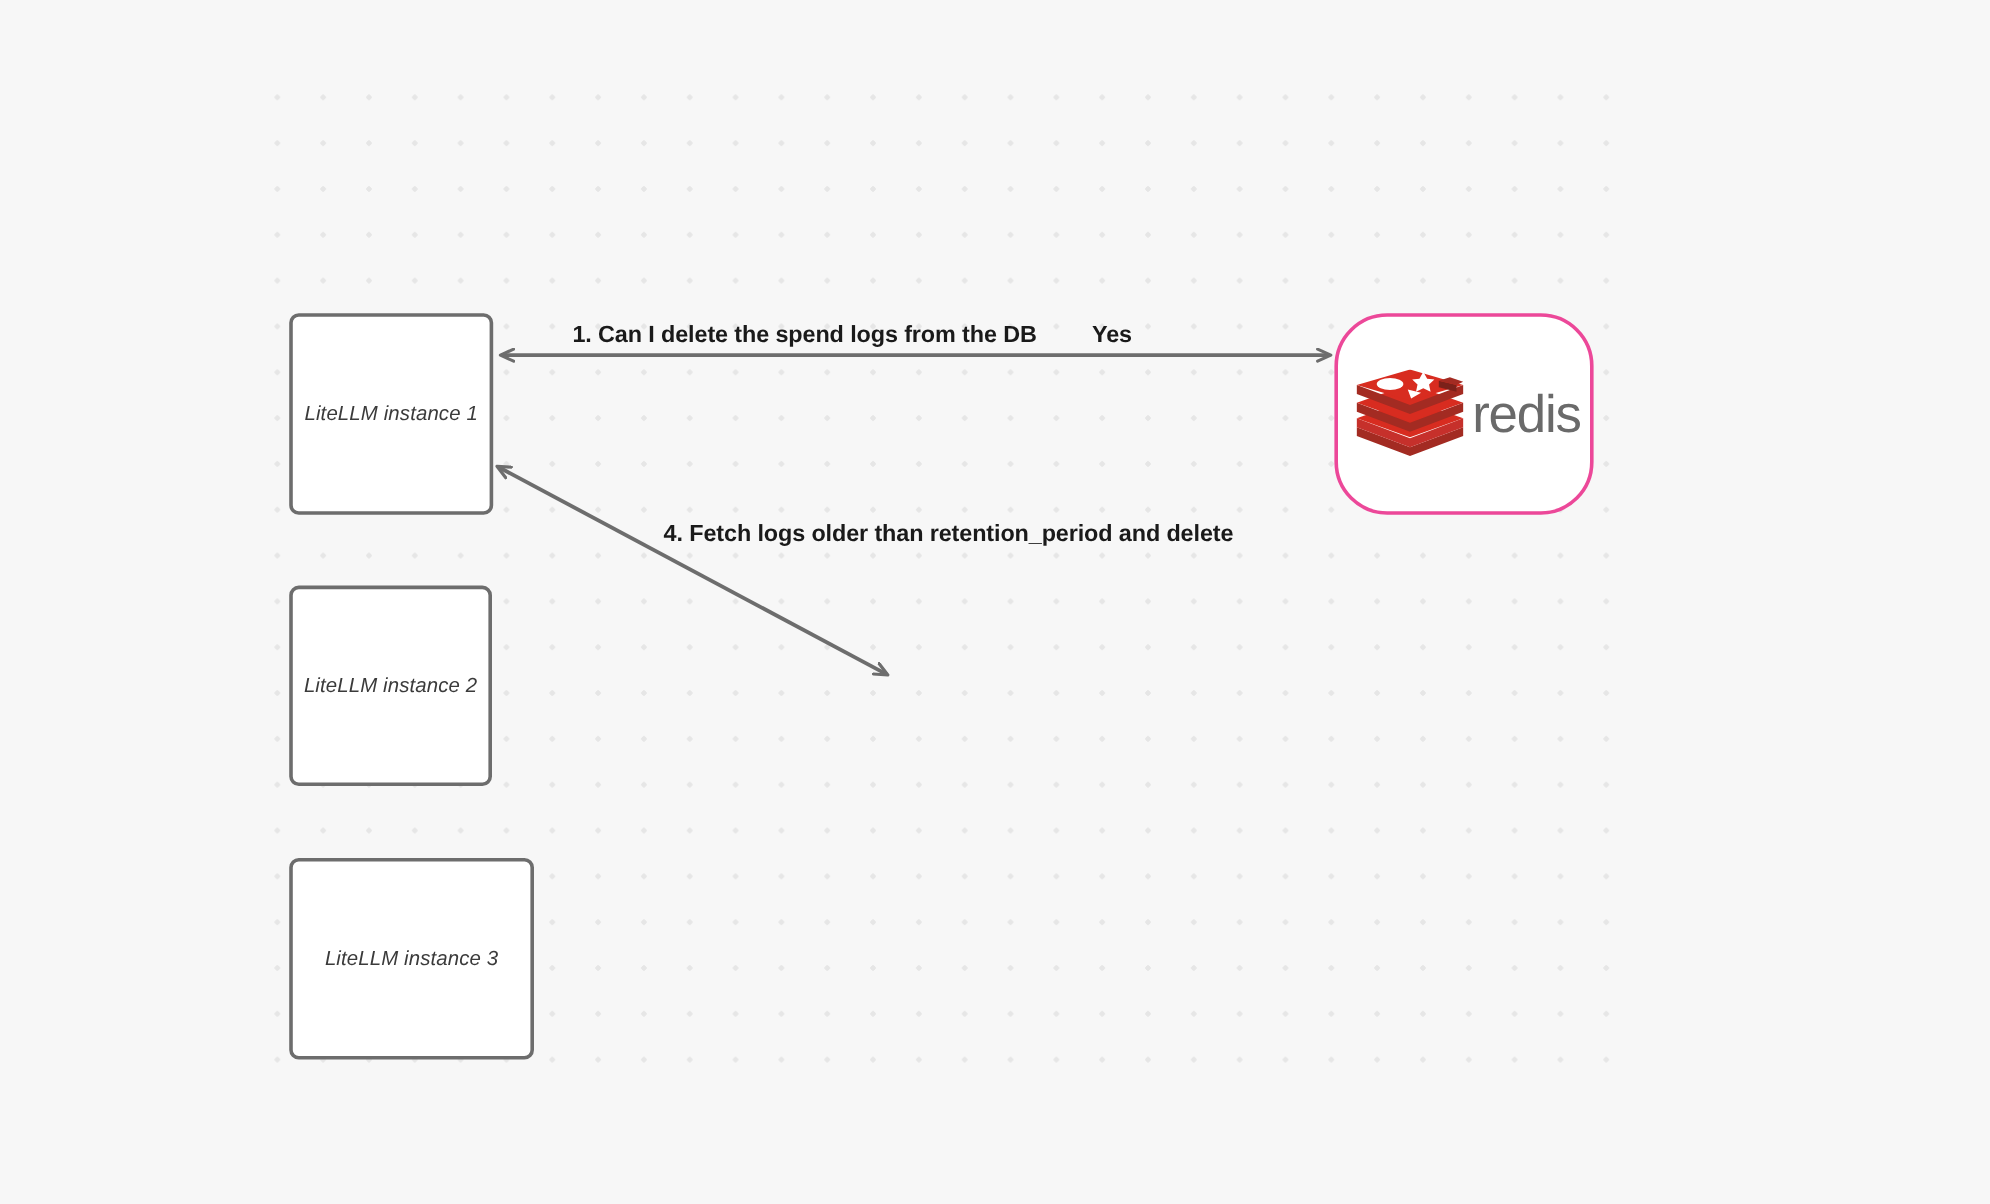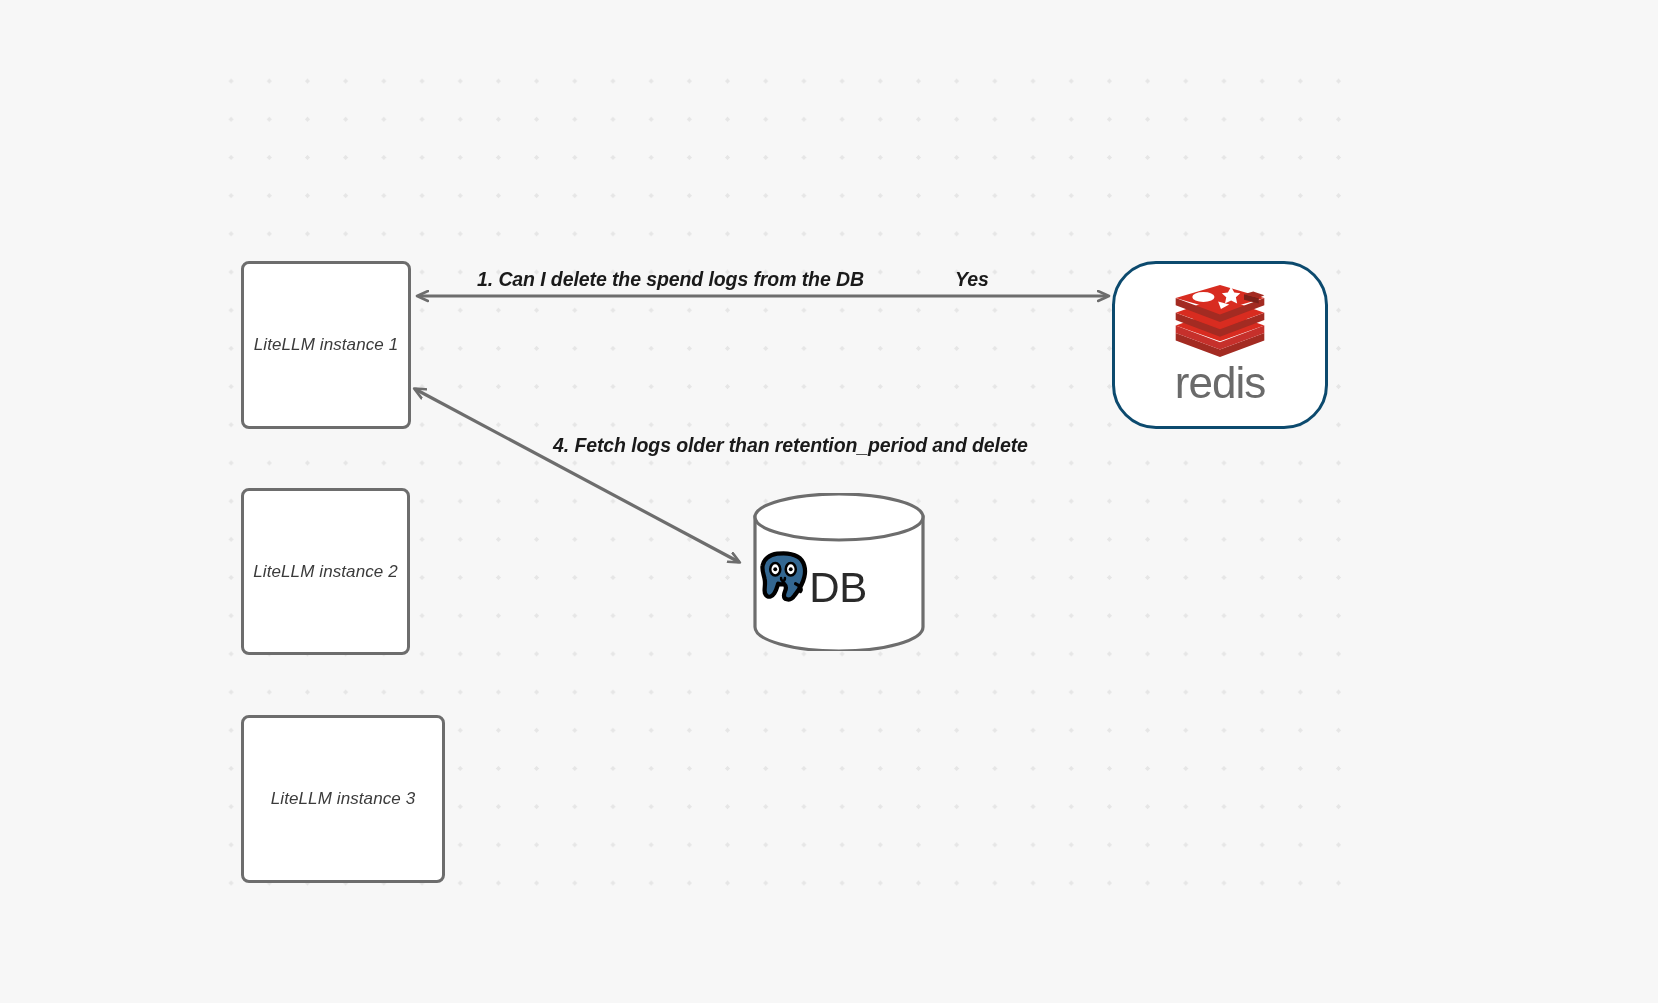--- a/index.html
+++ b/index.html
@@ -48,25 +48,25 @@
   }
 
   
   #redis-node {
     position: absolute;
     left: 1112px;
     top: 261px;
     width: 216px;
     height: 168px;
     background: #ffffff;
-    border: 3px solid #0c4a6e;
+    border: 3px solid #ec4899;
     border-radius: 44px;
     box-sizing: border-box;
     display: flex;
-    flex-direction: column;
+    flex-direction: row;
     align-items: center;
     justify-content: center;
   }
   #redis-logo-mark { width: 104px; height: 72px; display:block; margin-bottom: 2px;}
   #redis-wordmark {
     font-family: "Liberation Sans", sans-serif;
     font-size: 44px;
     font-weight: 400;
     color: #6a6a6a;
     letter-spacing: -1px;
@@ -105,24 +105,23 @@
 
   
   .edge-label {
     position: absolute;
     font-family: "Liberation Sans", sans-serif;
     font-weight: bold;
     font-size: 19.5px;
     color: #1a1a1a;
     white-space: nowrap;
     letter-spacing: -0.1px;
-    font-style: italic;
   }
   #label-1 { left: 477px; top: 268px; }
-  #label-1-answer { left: 955px; top: 268px; }
+  #label-1-answer { left: 910px; top: 268px; }
   #label-2 { left: 553px; top: 434px; }
 </style>
 </head>
 <body>
 
 <div id="canvas">
 
   <div id="grid"></div>
 
   <svg id="edges" viewBox="0 0 1658 1003">
@@ -167,45 +166,18 @@
 
       <ellipse cx="34" cy="13" rx="12" ry="5.4" fill="#ffffff"></ellipse>
       <path d="M64 2 L67.5 8.2 L74 9 L69.2 13.4 L70.6 20 L64 16.8 L57.4 20 L58.8 13.4 L54 9 L60.5 8.2 Z" fill="#ffffff"></path>
       <path d="M50 18 L62 21 L53 26 Z" fill="#ffffff"></path>
       <path d="M78 10 L94 14 L94 20 L78 16 Z" fill="#7c211a"></path>
       <path d="M78 10 L88 7 L100 11 L94 14 Z" fill="#a32b22"></path>
     </svg>
     <div id="redis-wordmark">redis</div>
   </div>
 
-  <div id="db-node">
-    <svg width="174" height="158" viewBox="0 0 174 158">
-      <path d="M3 24 L3 134 A84 24 0 0 0 171 134 L171 24 Z" fill="#ffffff" stroke="#6d6d6d" stroke-width="3.2"></path>
-      <ellipse cx="87" cy="24" rx="84" ry="23" fill="#ffffff" stroke="#6d6d6d" stroke-width="3.2"></ellipse>
-    </svg>
-    <div id="db-inner">
-      <svg id="pg-elephant" viewBox="0 0 64 64">
-        <g stroke="#000000" stroke-width="4.4" stroke-linejoin="round" stroke-linecap="round" fill="#336791">
-          <path d="M47 12 C54 16 56 25 54 33 C52 42 47 48 44 52 C42 55 39 57 36 56 C34 55.5 33 54 33 52
-                   C33 49 35 47 35 44 C35 42 34 41 33 40
-                   C31 41 29 41 27 40 C26 43 25 47 23 50 C21 53 18 54 16 53 C14 52 13 50 13 47
-                   C13 43 14 39 13 35 C12 30 10 26 11 21 C12 15 18 10 26 9 C34 8 42 9 47 12 Z"></path>
-        </g>
-        <g fill="#ffffff" stroke="#000000" stroke-width="2.6">
-          <ellipse cx="24" cy="25" rx="5.2" ry="6.4"></ellipse>
-          <ellipse cx="40" cy="25" rx="5.2" ry="6.4"></ellipse>
-        </g>
-        <g fill="#000000">
-          <circle cx="24" cy="25" r="2"></circle>
-          <circle cx="40" cy="25" r="2"></circle>
-        </g>
-        <path d="M30 34 C30 38 34 38 34 34" fill="none" stroke="#000000" stroke-width="2.6" stroke-linecap="round"></path>
-        <path d="M45 40 C50 42 52 46 50 48" fill="none" stroke="#000000" stroke-width="3.4" stroke-linecap="round"></path>
-      </svg>
-      <span id="db-text">DB</span>
-    </div>
-  </div>
 
   <div class="edge-label" id="label-1">1.  Can I delete the spend logs from the DB</div>
   <div class="edge-label" id="label-1-answer">Yes</div>
   <div class="edge-label" id="label-2">4.  Fetch logs older than retention_period and delete</div>
 
 </div>
 
 </body></html>

